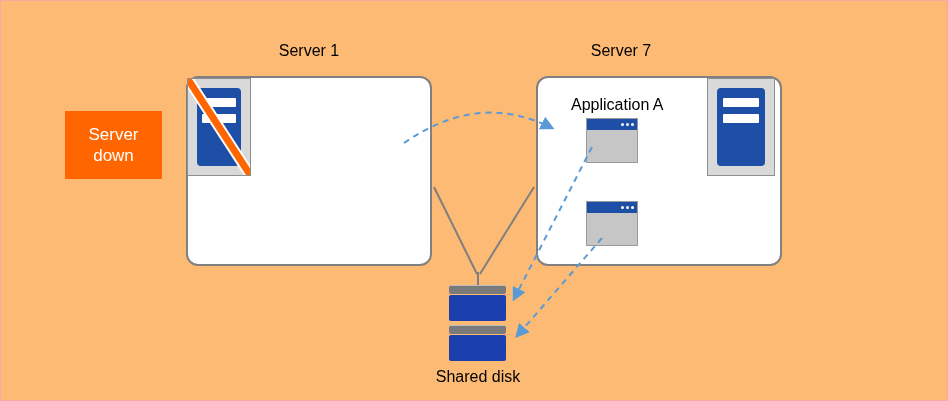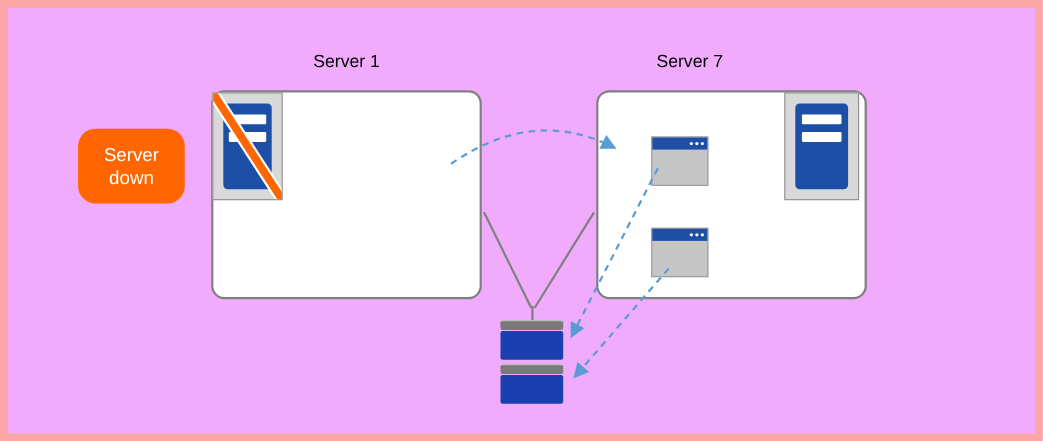--- a/index.html
+++ b/index.html
@@ -1,21 +1,21 @@
 <!DOCTYPE html>
 <html><head>
 <meta charset="utf-8">
 <style>
   html, body { margin: 0; padding: 0; background: #ffffff; }
   .canvas {
     position: relative;
     width: 948px;
     height: 401px;
-    background: #f0abfc;
-    border: 7px solid #fca5a5;
+    background: #fdba74;
+    border: 1px solid #fca5a5;
     box-sizing: border-box;
     font-family: "Liberation Sans", sans-serif;
     color: #000000;
     overflow: hidden;
   }
   .diagram-label {
     position: absolute;
     font-size: 16px;
     color: #000000;
     white-space: nowrap;
@@ -42,21 +42,21 @@
   .lbl-app-a { left: 570px; top: 95px; }
   .lbl-app-b { left: 570px; top: 178px; }
   .lbl-disk { left: 420px; top: 367px; width: 114px; }
 
   
   .badge {
     position: absolute;
     left: 64px; top: 110px;
     width: 97px; height: 68px;
     background: #ff6600;
-    border-radius: 16px;
+    border-radius: 0;
     color: #ffffff;
     display: flex;
     align-items: center;
     justify-content: center;
     text-align: center;
     font-size: 17px;
     line-height: 1.25;
     padding: 0 14px;
     box-sizing: border-box;
   }
@@ -169,20 +169,21 @@
     <div class="down-slash"></div>
   </div>
 
   <div class="server-icon server-icon-2">
     <div class="server-body">
       <div class="server-slot slot-1"></div>
       <div class="server-slot slot-2"></div>
     </div>
   </div>
 
+  <div class="diagram-label lbl-app-a">Application A</div>
   <div class="window-icon win-a">
     <div class="window-titlebar">
       <span class="window-dot"></span>
       <span class="window-dot"></span>
       <span class="window-dot"></span>
     </div>
   </div>
 
   <div class="window-icon win-b">
     <div class="window-titlebar">
@@ -195,20 +196,21 @@
   <div class="disk">
     <div class="disk-unit">
       <div class="disk-top"></div>
       <div class="disk-body"></div>
     </div>
     <div class="disk-unit">
       <div class="disk-top"></div>
       <div class="disk-body"></div>
     </div>
   </div>
+  <div class="diagram-label centered lbl-disk">Shared disk</div>
 
   <svg class="overlay" width="948" height="401" viewBox="0 0 948 401">
     <defs>
       <marker id="arrowBlue" viewBox="0 0 10 10" refX="8" refY="5" markerWidth="7" markerHeight="7" orient="auto">
         <path d="M0,0 L10,5 L0,10 z" fill="#5b9bd5"></path>
       </marker>
     </defs>
 
     <path d="M433,186 L476,273" stroke="#7f7f7f" stroke-width="2" fill="none"></path>
     <path d="M533,186 L479,273" stroke="#7f7f7f" stroke-width="2" fill="none"></path>

